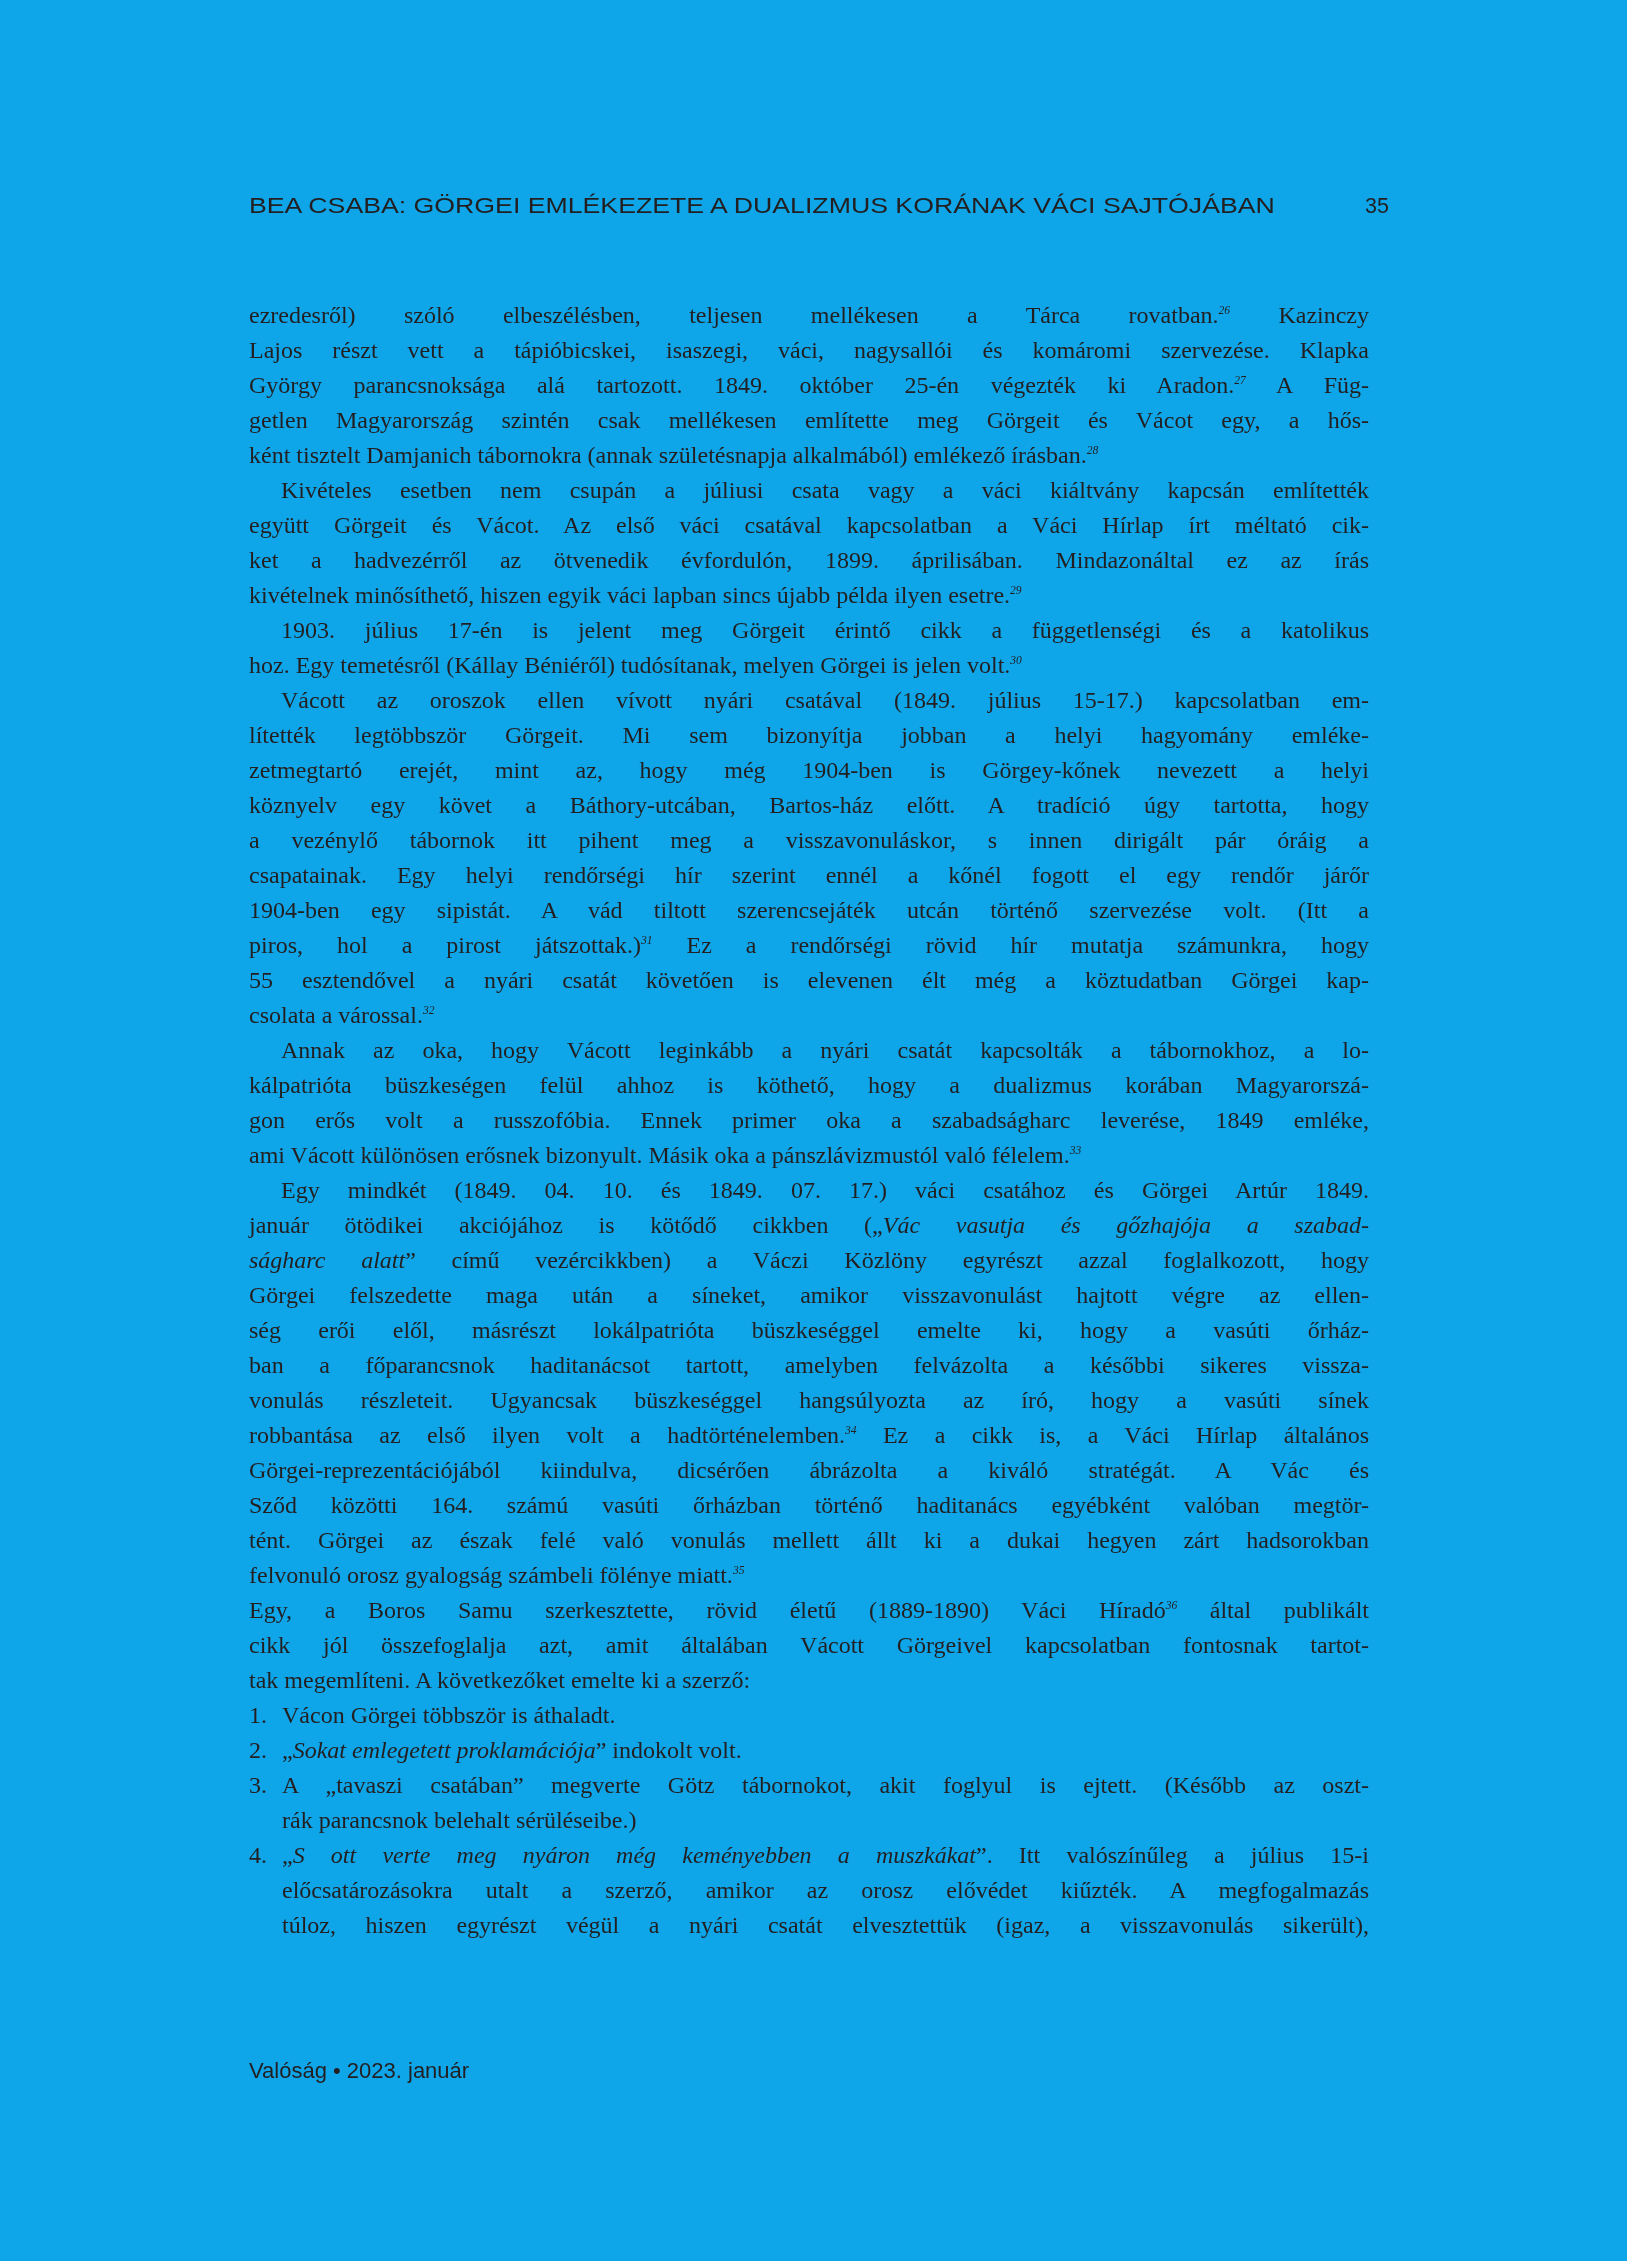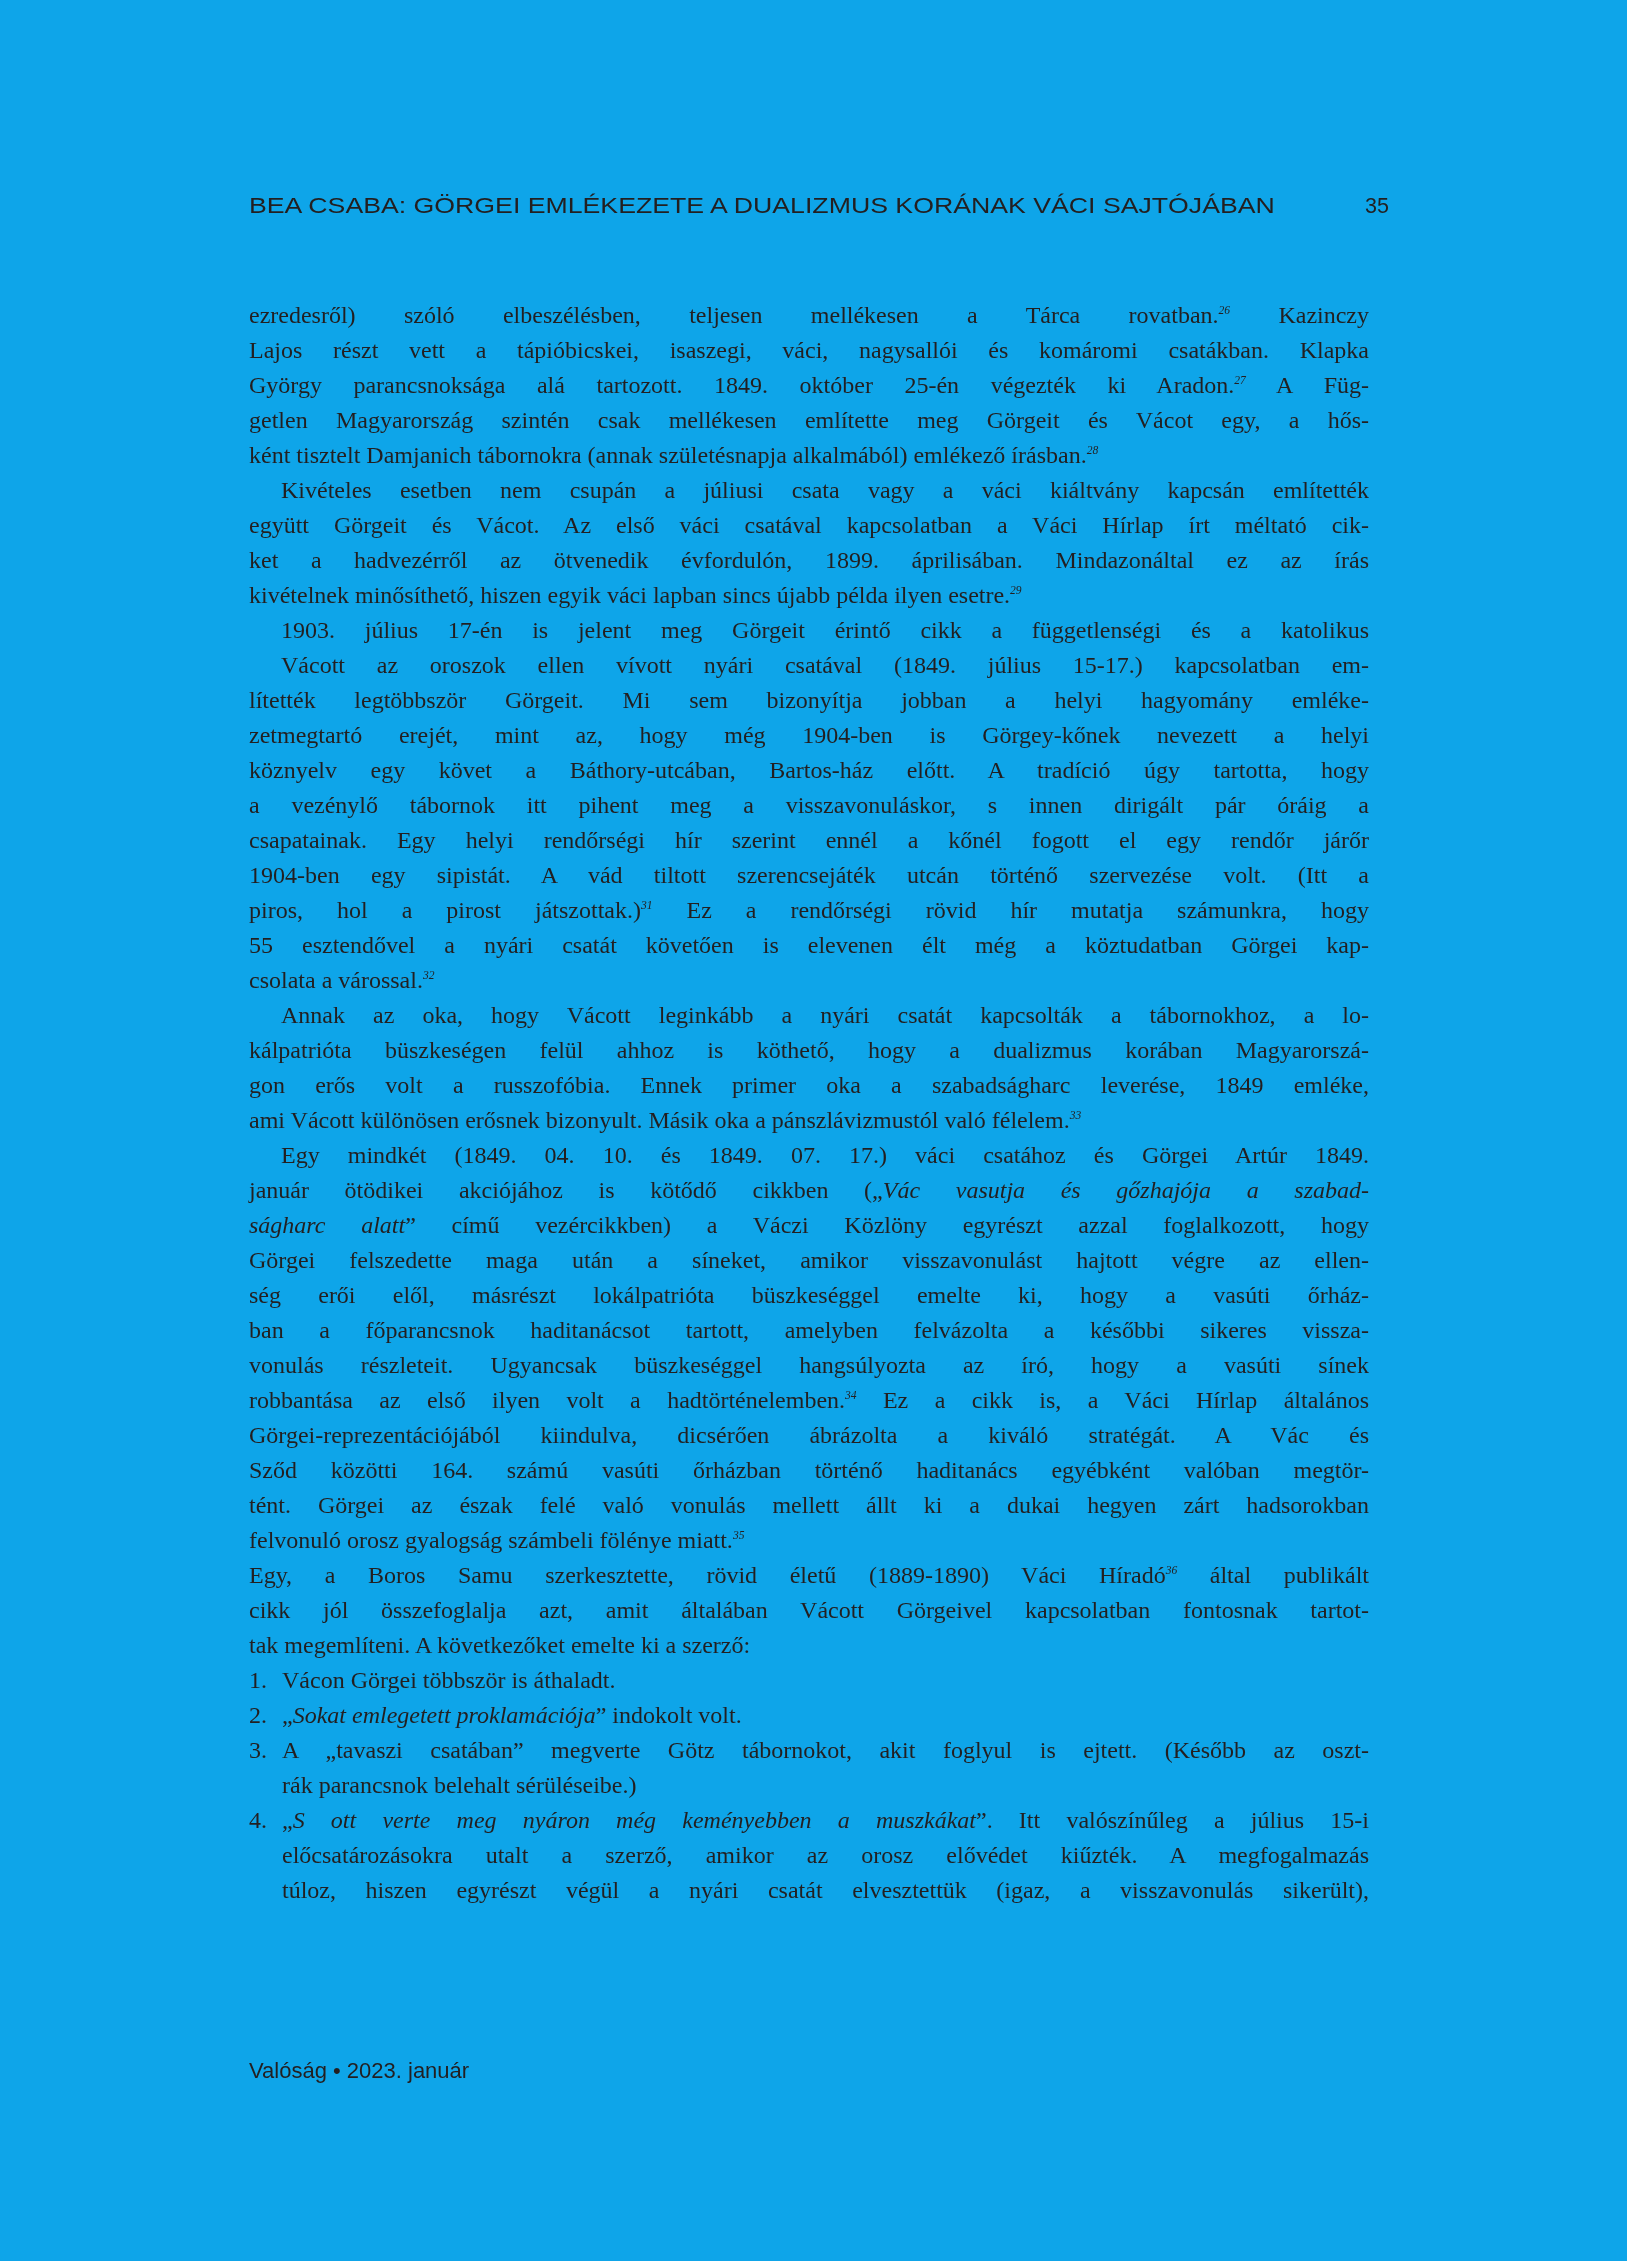--- a/index.html
+++ b/index.html
@@ -38,29 +38,30 @@
 <body>
 
 <div class="page">
   <div class="running-head">
     <span class="inner" id="rh-inner" style="transform: scaleX(1.24079);">BEA CSABA: GÖRGEI EMLÉKEZETE A DUALIZMUS KORÁNAK VÁCI SAJTÓJÁBAN</span>
   </div>
   <div class="page-number">35</div>
 
   <div class="body-text" id="body-text">
       <div class="line"><span>ezredesről) szóló elbeszélésben, teljesen mellékesen a Tárca rovatban.</span><sup class="fn">26</sup><span> Kazinczy</span></div>
-      <div class="line"><span>Lajos részt vett a tápióbicskei, isaszegi, váci, nagysallói és komáromi csatákban. Klapka</span></div>
+      <div class="line"><span>Lajos részt vett a tápióbicskei, isaszegi, váci, nagysallói és komáromi szervezése. Klapka</span></div>
       <div class="line"><span>György parancsnoksága alá tartozott. 1849. október 25-én végezték ki Aradon.</span><sup class="fn">27</sup><span> A Füg-</span></div>
       <div class="line"><span>getlen Magyarország szintén csak mellékesen említette meg Görgeit és Vácot egy, a hős-</span></div>
       <div class="line last"><span>ként tisztelt Damjanich tábornokra (annak születésnapja alkalmából) emlékező írásban.</span><sup class="fn">28</sup></div>
       <div class="line indent"><span>Kivételes esetben nem csupán a júliusi csata vagy a váci kiáltvány kapcsán említették</span></div>
       <div class="line"><span>együtt Görgeit és Vácot. Az első váci csatával kapcsolatban a Váci Hírlap írt méltató cik-</span></div>
       <div class="line"><span>ket a hadvezérről az ötvenedik évfordulón, 1899. áprilisában. Mindazonáltal ez az írás</span></div>
       <div class="line last"><span>kivételnek minősíthető, hiszen egyik váci lapban sincs újabb példa ilyen esetre.</span><sup class="fn">29</sup></div>
       <div class="line indent"><span>1903. július 17-én is jelent meg Görgeit érintő cikk a függetlenségi és a katolikus</span></div>
+      <div class="line last"><span>hoz. Egy temetésről (Kállay Béniéről) tudósítanak, melyen Görgei is jelen volt.</span><sup class="fn">30</sup></div>
       <div class="line indent"><span>Vácott az oroszok ellen vívott nyári csatával (1849. július 15-17.) kapcsolatban em-</span></div>
       <div class="line"><span>lítették legtöbbször Görgeit. Mi sem bizonyítja jobban a helyi hagyomány emléke-</span></div>
       <div class="line"><span>zetmegtartó erejét, mint az, hogy még 1904-ben is Görgey-kőnek nevezett a helyi</span></div>
       <div class="line"><span>köznyelv egy követ a Báthory-utcában, Bartos-ház előtt. A tradíció úgy tartotta, hogy</span></div>
       <div class="line"><span>a vezénylő tábornok itt pihent meg a visszavonuláskor, s innen dirigált pár óráig a</span></div>
       <div class="line"><span>csapatainak. Egy helyi rendőrségi hír szerint ennél a kőnél fogott el egy rendőr járőr</span></div>
       <div class="line"><span>1904-ben egy sipistát. A vád tiltott szerencsejáték utcán történő szervezése volt. (Itt a</span></div>
       <div class="line"><span>piros, hol a pirost játszottak.)</span><sup class="fn">31</sup><span> Ez a rendőrségi rövid hír mutatja számunkra, hogy</span></div>
       <div class="line"><span>55 esztendővel a nyári csatát követően is elevenen élt még a köztudatban Görgei kap-</span></div>
       <div class="line last"><span>csolata a várossal.</span><sup class="fn">32</sup></div>

